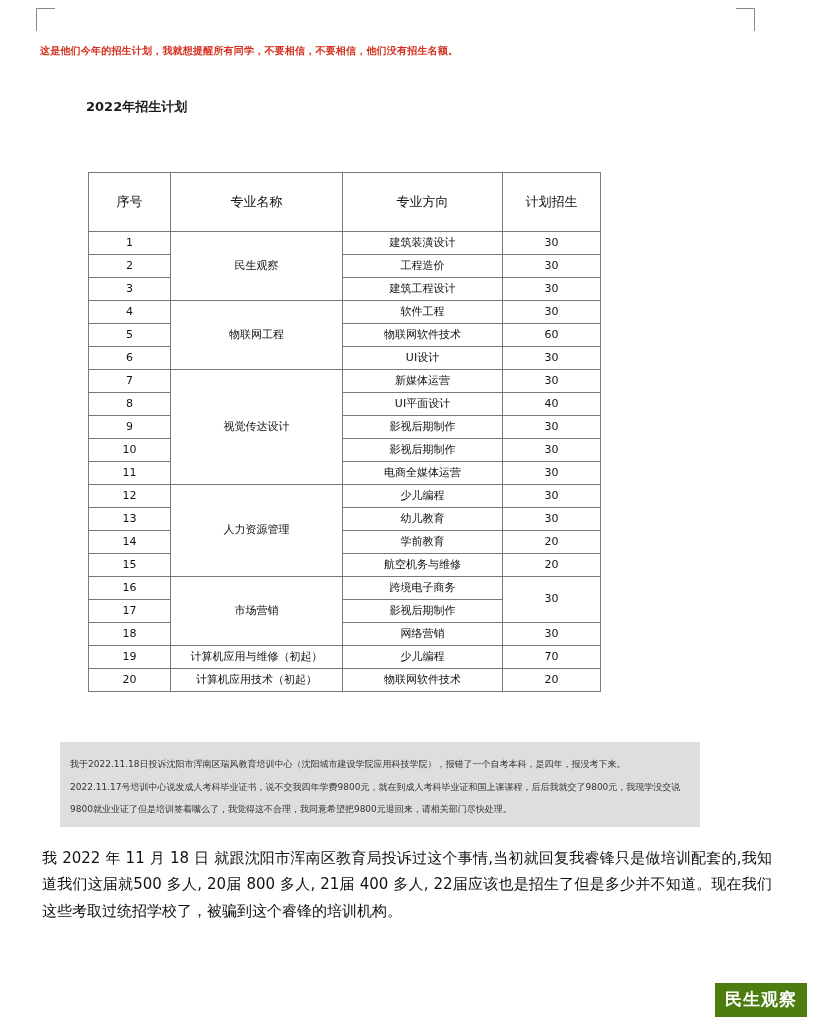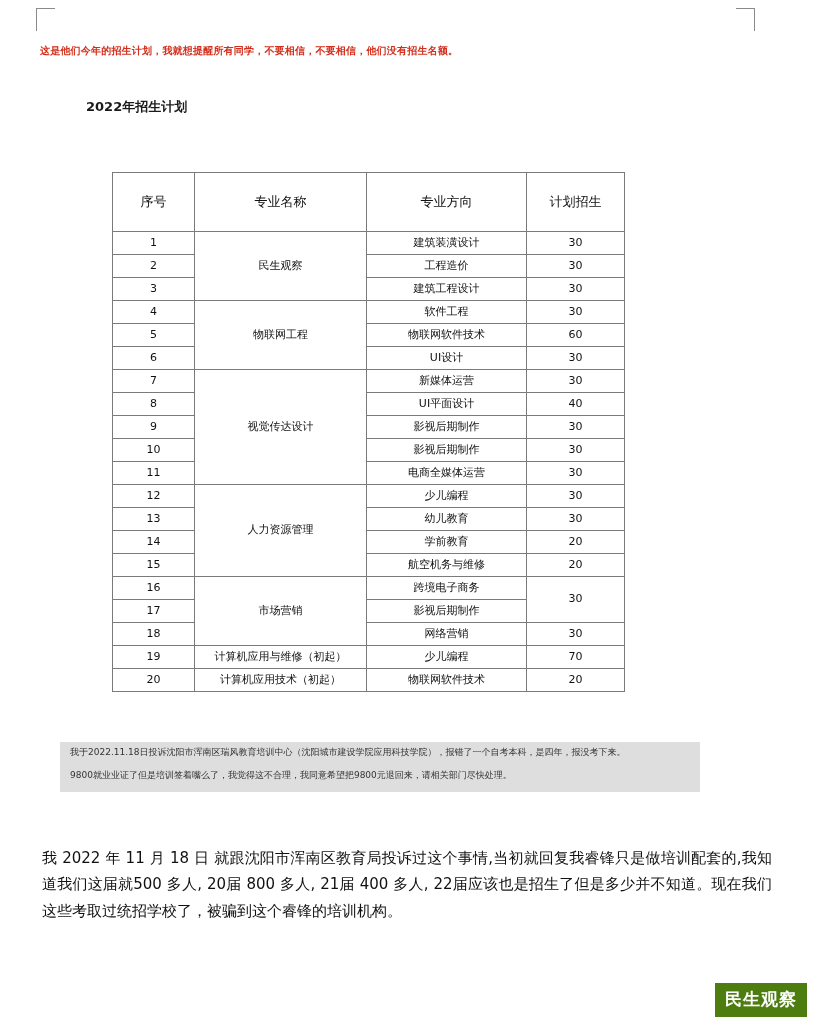--- a/index.html
+++ b/index.html
@@ -57,21 +57,20 @@
     font-weight: bold;
     font-family: "DejaVu Sans", sans-serif;
   }
 
   
   .plan-table-wrap {
     position: absolute;
     left: 88px;
     top: 172px;
     width: 512px;
-    margin-left: 24px;
   }
   table.plan {
     border-collapse: collapse;
     width: 512px;
     table-layout: fixed;
     font-family: "DejaVu Sans", sans-serif;
     color: #111;
   }
   table.plan td {
     border: 1px solid #7a7a7a;
@@ -91,21 +90,21 @@
   .col-dir { width: 160px; }
   .col-num { width: 98px; }
 
   
   .quote-block {
     position: absolute;
     left: 60px;
     top: 742px;
     width: 640px;
     background: #dedede;
-    padding: 4px 10px 10px 10px;
+    padding: 16px 10px 10px 10px;
     box-sizing: border-box;
   }
   .quote-block p {
     margin: 0 0 9px 0;
     font-size: 9px;
     color: #333;
     line-height: 1.5;
     font-family: "DejaVu Sans", sans-serif;
   }
   .quote-block p:last-child { margin-bottom: 0; }
@@ -267,18 +266,19 @@
           <td>计算机应用技术（初起）</td>
           <td>物联网软件技术</td>
           <td>20</td>
         </tr>
       </tbody>
   </table>
 </div>
 
 <div class="quote-block">
   <p>我于2022.11.18日投诉沈阳市浑南区瑞风教育培训中心（沈阳城市建设学院应用科技学院），报错了一个自考本科，是四年，报没考下来。</p>
+  <p>2022.11.17号培训中心说发成人考科毕业证书，说不交我四年学费9800元，就在到成人考科毕业证和国上课课程，后后我就交了9800元，我现学没交说</p>
   <p>9800就业业证了但是培训签着嘴么了，我觉得这不合理，我同意希望把9800元退回来，请相关部门尽快处理。</p>
 </div>
 
 <div class="body-para">我 2022 年 11 月 18 日 就跟沈阳市浑南区教育局投诉过这个事情,当初就回复我睿锋只是做培训配套的,我知道我们这届就500 多人, 20届 800 多人, 21届 400 多人, 22届应该也是招生了但是多少并不知道。现在我们这些考取过统招学校了，被骗到这个睿锋的培训机构。</div>
 
 <div class="watermark">民生观察</div>
 
 </body></html>

